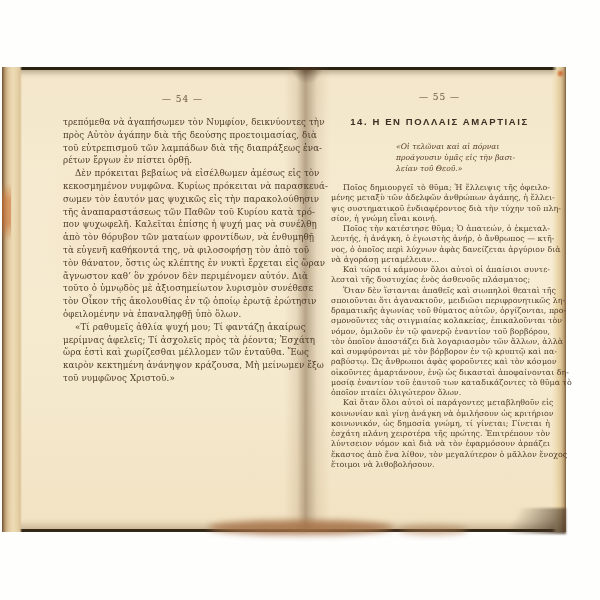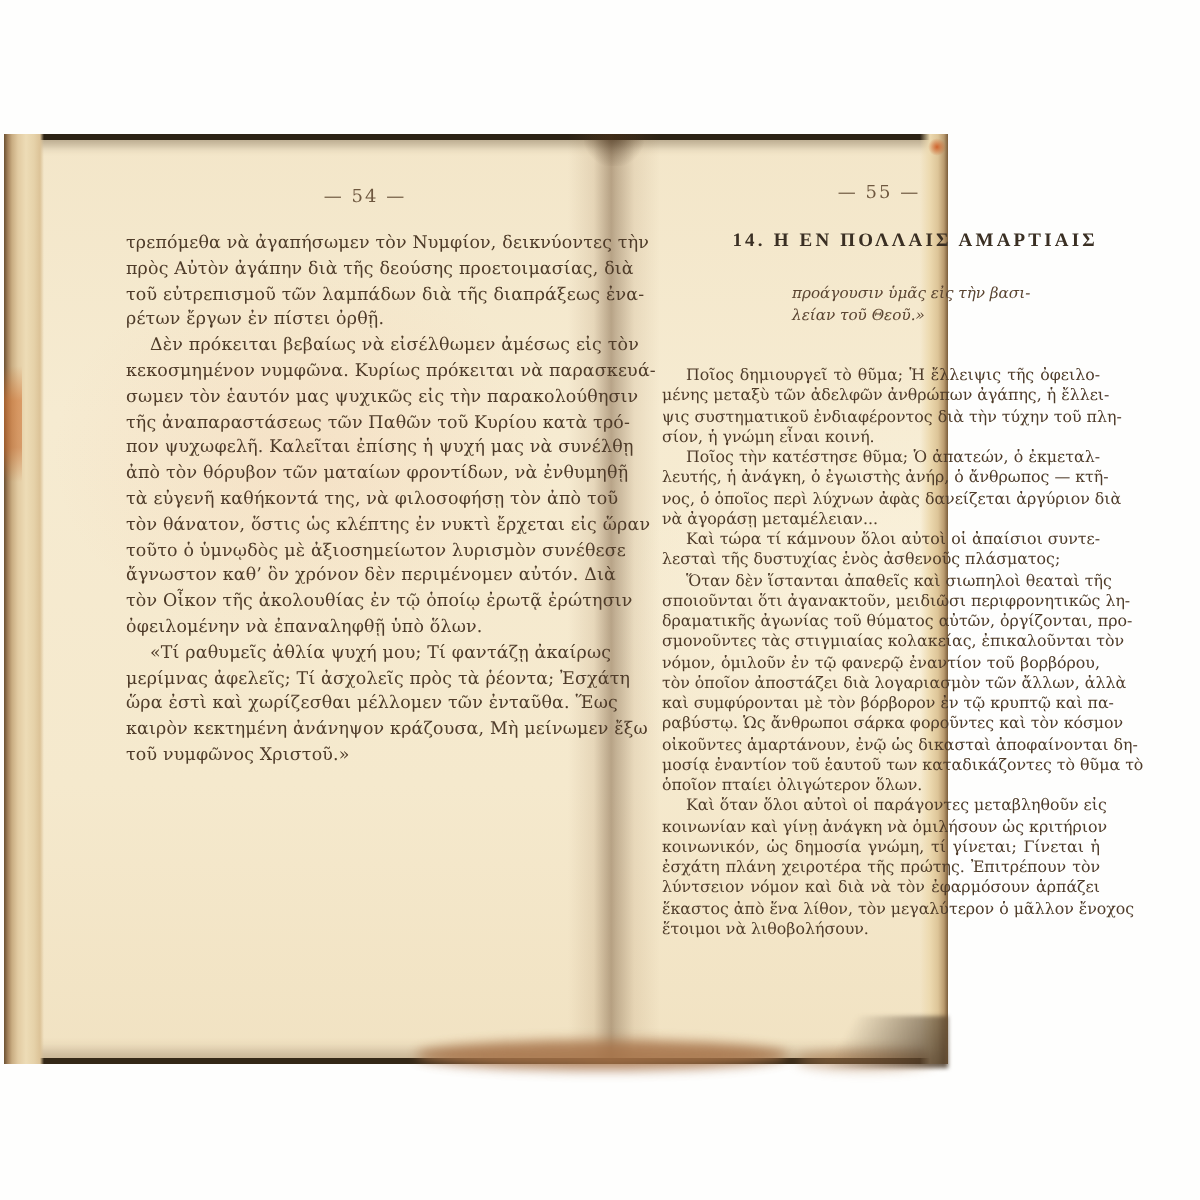--- a/index.html
+++ b/index.html
@@ -5,30 +5,31 @@
   html,body { margin:0; padding:0; }
   body {
     width:600px; height:600px; background:#ffffff;
     font-family:"DejaVu Serif","Liberation Serif",serif;
     overflow:hidden;
   }
   .photo { position:relative; width:600px; height:600px; background:#fefefd; overflow:hidden; }
 
   
   .book {
-    position:absolute; left:2px; top:67px; width:472px; height:465px;
+    position:absolute; left:2px; top:67px; width:516px; height:465px;
     background:
       radial-gradient(ellipse 180px 140px at 150px 160px, rgba(238,160,125,.13), rgba(238,160,125,0) 70%),
       radial-gradient(ellipse 200px 160px at 450px 240px, rgba(255,250,235,.5), rgba(255,250,235,0) 75%),
       linear-gradient(180deg, #f3e6c9 0%, #f6ebd1 30%, #f5e9cd 70%, #f1e2c2 100%);
     box-shadow:
       inset 0 3px 0 #2c2214,
       inset 0 6px 5px rgba(80,60,35,.35),
       inset 0 -3px 0 #342817,
       inset 0 -7px 6px rgba(110,80,50,.30);
+    padding-left: 48px;
   }
 
   
   .edge-left {
     position:absolute; left:0; top:0; bottom:0; width:20px;
     background:linear-gradient(90deg,
       #6b5132 0px, #a4835c 2px, #c9ad82 4px, #e2cba2 7px,
       #eddcb6 11px, #e6d2a9 15px, #dcc398 18px, rgba(220,195,150,0) 20px);
   }
   .edge-left .orange-streak {
@@ -83,21 +84,21 @@
 
   .lp-text {
     position:absolute; left:61px; top:49px; width:241px;
     font-size:8.7px; color:#4e3b29; letter-spacing:.1px;
   }
   .lp-text .line { line-height:12.8px; white-space:nowrap; text-align:justify; text-align-last:justify; }
   .lp-text .line.last { text-align-last:left; }
 
   .chapter-title {
     position:absolute; left:328px; top:49px; width:219px;
-    text-align:right; font-family:Liberation Serif, serif;
+    text-align:center; font-family:Liberation Sans, sans-serif;
     font-size:9.5px; font-weight:bold; letter-spacing:1.6px; color:#3a2f23;
     white-space:nowrap;
   }
   .epigraph {
     position:absolute; left:394px; top:74px; width:150px;
     font-style:italic; font-size:7.6px; color:#5a4431;
   }
   .epigraph .line { line-height:11px; white-space:nowrap; text-align:left; text-align-last:left; }
 
   .rp-text {
@@ -132,37 +133,38 @@
         </div>
       <div class="para indent">
           <div class="line">Δὲν πρόκειται βεβαίως νὰ εἰσέλθωμεν ἀμέσως εἰς τὸν</div>
           <div class="line">κεκοσμημένον νυμφῶνα. Κυρίως πρόκειται νὰ παρασκευά-</div>
           <div class="line">σωμεν τὸν ἑαυτόν μας ψυχικῶς εἰς τὴν παρακολούθησιν</div>
           <div class="line">τῆς ἀναπαραστάσεως τῶν Παθῶν τοῦ Κυρίου κατὰ τρό-</div>
           <div class="line">πον ψυχωφελῆ. Καλεῖται ἐπίσης ἡ ψυχή μας νὰ συνέλθῃ</div>
           <div class="line">ἀπὸ τὸν θόρυβον τῶν ματαίων φροντίδων, νὰ ἐνθυμηθῇ</div>
           <div class="line">τὰ εὐγενῆ καθήκοντά της, νὰ φιλοσοφήσῃ τὸν ἀπὸ τοῦ</div>
           <div class="line">τὸν θάνατον, ὅστις ὡς κλέπτης ἐν νυκτὶ ἔρχεται εἰς ὥραν</div>
+          <div class="line">ἄγνωστον καθ’ ὃν χρόνον δὲν περιμένομεν αὐτόν. Διὰ</div>
           <div class="line">τοῦτο ὁ ὑμνῳδὸς μὲ ἀξιοσημείωτον λυρισμὸν συνέθεσε</div>
-          <div class="line">ἄγνωστον καθ’ ὃν χρόνον δὲν περιμένομεν αὐτόν. Διὰ</div>
           <div class="line">τὸν Οἶκον τῆς ἀκολουθίας ἐν τῷ ὁποίῳ ἐρωτᾷ ἐρώτησιν</div>
           <div class="line last">ὀφειλομένην νὰ ἐπαναληφθῇ ὑπὸ ὅλων.</div>
         </div>
       <div class="para indent">
           <div class="line">«Τί ραθυμεῖς ἀθλία ψυχή μου; Τί φαντάζῃ ἀκαίρως</div>
           <div class="line">μερίμνας ἀφελεῖς; Τί ἀσχολεῖς πρὸς τὰ ῥέοντα; Ἐσχάτη</div>
           <div class="line">ὥρα ἐστὶ καὶ χωρίζεσθαι μέλλομεν τῶν ἐνταῦθα. Ἕως</div>
           <div class="line">καιρὸν κεκτημένη ἀνάνηψον κράζουσα, Μὴ μείνωμεν ἔξω</div>
           <div class="line last">τοῦ νυμφῶνος Χριστοῦ.»</div>
         </div>
     </div>
 
     <div class="pg-num right">— 55 —</div>
     <div class="chapter-title">14. Η ΕΝ ΠΟΛΛΑΙΣ ΑΜΑΡΤΙΑΙΣ</div>
     <div class="epigraph">
+        <div class="line">«Οἱ τελῶναι καὶ αἱ πόρναι</div>
         <div class="line">προάγουσιν ὑμᾶς εἰς τὴν βασι-</div>
         <div class="line last">λείαν τοῦ Θεοῦ.»</div>
       </div>
     <div class="rp-text">
       <div class="para indent">
           <div class="line">Ποῖος δημιουργεῖ τὸ θῦμα; Ἡ ἔλλειψις τῆς ὀφειλο-</div>
           <div class="line">μένης μεταξὺ τῶν ἀδελφῶν ἀνθρώπων ἀγάπης, ἡ ἔλλει-</div>
           <div class="line">ψις συστηματικοῦ ἐνδιαφέροντος διὰ τὴν τύχην τοῦ πλη-</div>
           <div class="line last">σίον, ἡ γνώμη εἶναι κοινή.</div>
         </div>
@@ -177,21 +179,21 @@
           <div class="line last">λεσταὶ τῆς δυστυχίας ἑνὸς ἀσθενοῦς πλάσματος;</div>
         </div>
       <div class="para indent">
           <div class="line">Ὅταν δὲν ἵστανται ἀπαθεῖς καὶ σιωπηλοὶ θεαταὶ τῆς</div>
           <div class="line">σποιοῦνται ὅτι ἀγανακτοῦν, μειδιῶσι περιφρονητικῶς λη-</div>
           <div class="line">δραματικῆς ἀγωνίας τοῦ θύματος αὐτῶν, ὀργίζονται, προ-</div>
           <div class="line">σμονοῦντες τὰς στιγμιαίας κολακείας, ἐπικαλοῦνται τὸν</div>
           <div class="line">νόμον, ὁμιλοῦν ἐν τῷ φανερῷ ἐναντίον τοῦ βορβόρου,</div>
           <div class="line">τὸν ὁποῖον ἀποστάζει διὰ λογαριασμὸν τῶν ἄλλων, ἀλλὰ</div>
           <div class="line">καὶ συμφύρονται μὲ τὸν βόρβορον ἐν τῷ κρυπτῷ καὶ πα-</div>
-          <div class="line">ραβύστῳ. Ὡς ἄνθρωποι σάρκα φοροῦντες καὶ τὸν κόσμον</div>
+          <div class="line">ραβύστῳ. Ὡς ἄνθρωποι ἀφὰς φοροῦντες καὶ τὸν κόσμον</div>
           <div class="line">οἰκοῦντες ἁμαρτάνουν, ἐνῷ ὡς δικασταὶ ἀποφαίνονται δη-</div>
           <div class="line">μοσίᾳ ἐναντίον τοῦ ἑαυτοῦ των καταδικάζοντες τὸ θῦμα τὸ</div>
           <div class="line last">ὁποῖον πταίει ὀλιγώτερον ὅλων.</div>
         </div>
       <div class="para indent">
           <div class="line">Καὶ ὅταν ὅλοι αὐτοὶ οἱ παράγοντες μεταβληθοῦν εἰς</div>
           <div class="line">κοινωνίαν καὶ γίνῃ ἀνάγκη νὰ ὁμιλήσουν ὡς κριτήριον</div>
           <div class="line">κοινωνικόν, ὡς δημοσία γνώμη, τί γίνεται; Γίνεται ἡ</div>
           <div class="line">ἐσχάτη πλάνη χειροτέρα τῆς πρώτης. Ἐπιτρέπουν τὸν</div>
           <div class="line">λύντσειον νόμον καὶ διὰ νὰ τὸν ἐφαρμόσουν ἁρπάζει</div>

